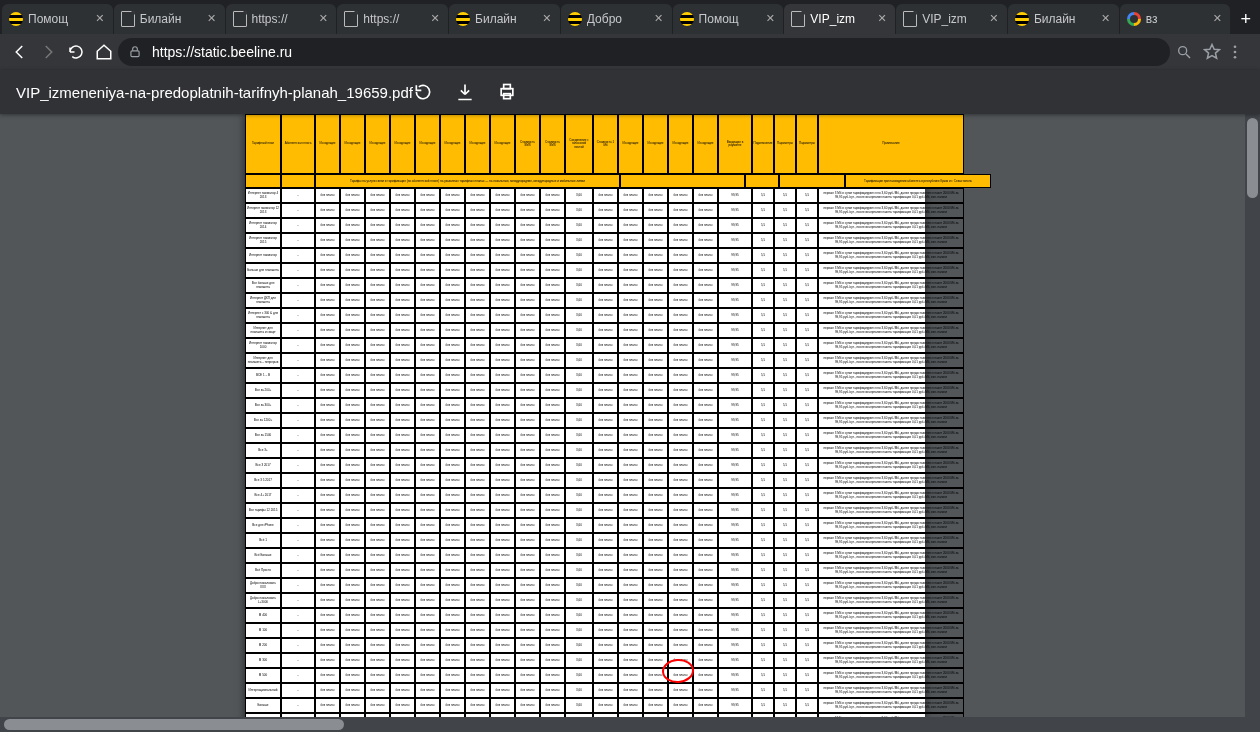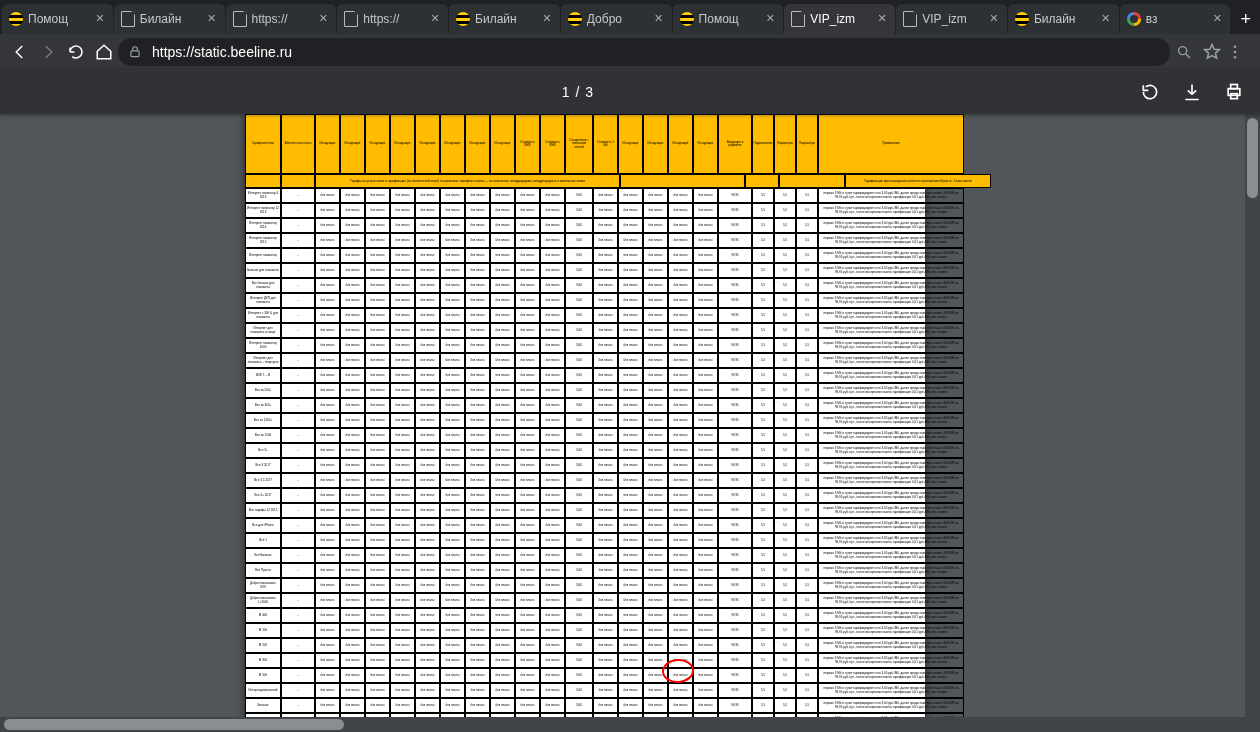--- a/index.html
+++ b/index.html
@@ -377,25 +377,21 @@
   <div class="toolbar-right">
     <svg width="18" height="18" viewBox="0 0 24 24">
         <circle cx="12" cy="5" r="1.8" fill="#9aa0a6"></circle>
         <circle cx="12" cy="12" r="1.8" fill="#9aa0a6"></circle>
         <circle cx="12" cy="19" r="1.8" fill="#9aa0a6"></circle>
       </svg>
   </div>
 </div>
 
 <div class="pdf-toolbar">
-  <div class="pdf-pages">
-    <span>1</span>
-    <span>/</span>
-    <span>3</span>
-  </div>
+  <div class="pdf-title">VIP_izmeneniya-na-predoplatnih-tarifnyh-planah_19659.pdf</div>
   <div class="pdf-icons">
     <div>
       <svg width="20" height="20" viewBox="0 0 24 24">
           <path d="M4 12a8 8 0 1 0 3-6.2M4 4v6h6" fill="none" stroke="#fff" stroke-width="2"></path>
         </svg>
     </div>
     <div>
       <svg width="20" height="20" viewBox="0 0 24 24">
           <path d="M12 3v12m0 0l-5-5m5 5l5-5M4 21h16" fill="none" stroke="#fff" stroke-width="2"></path>
         </svg>

